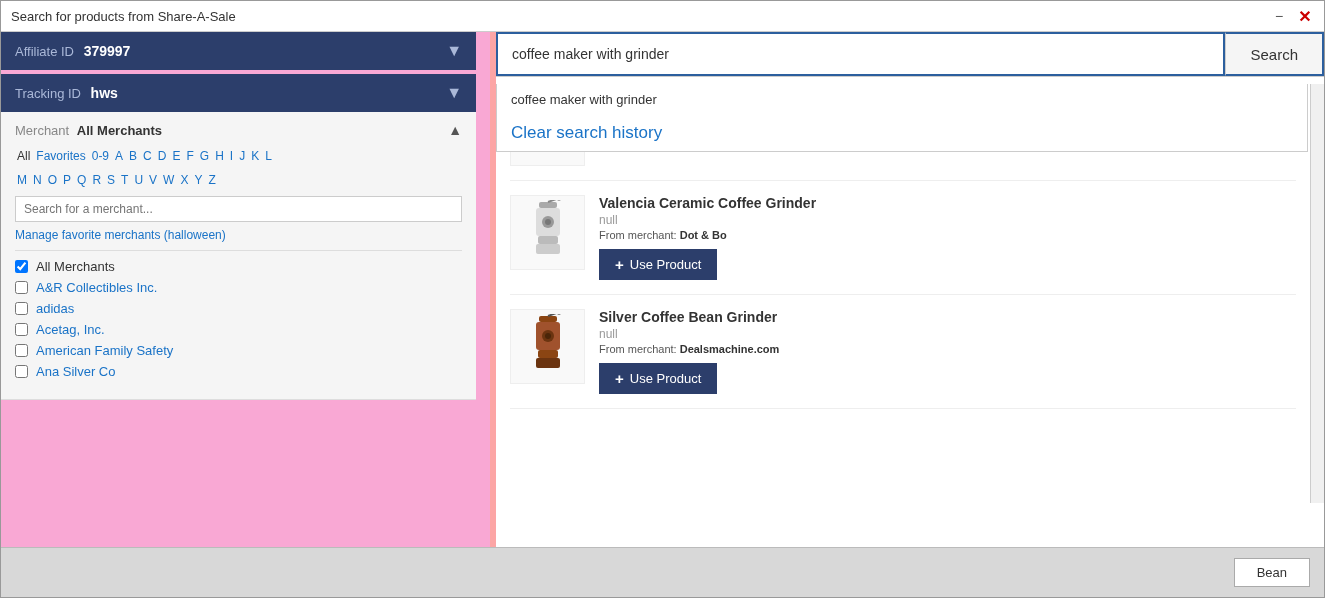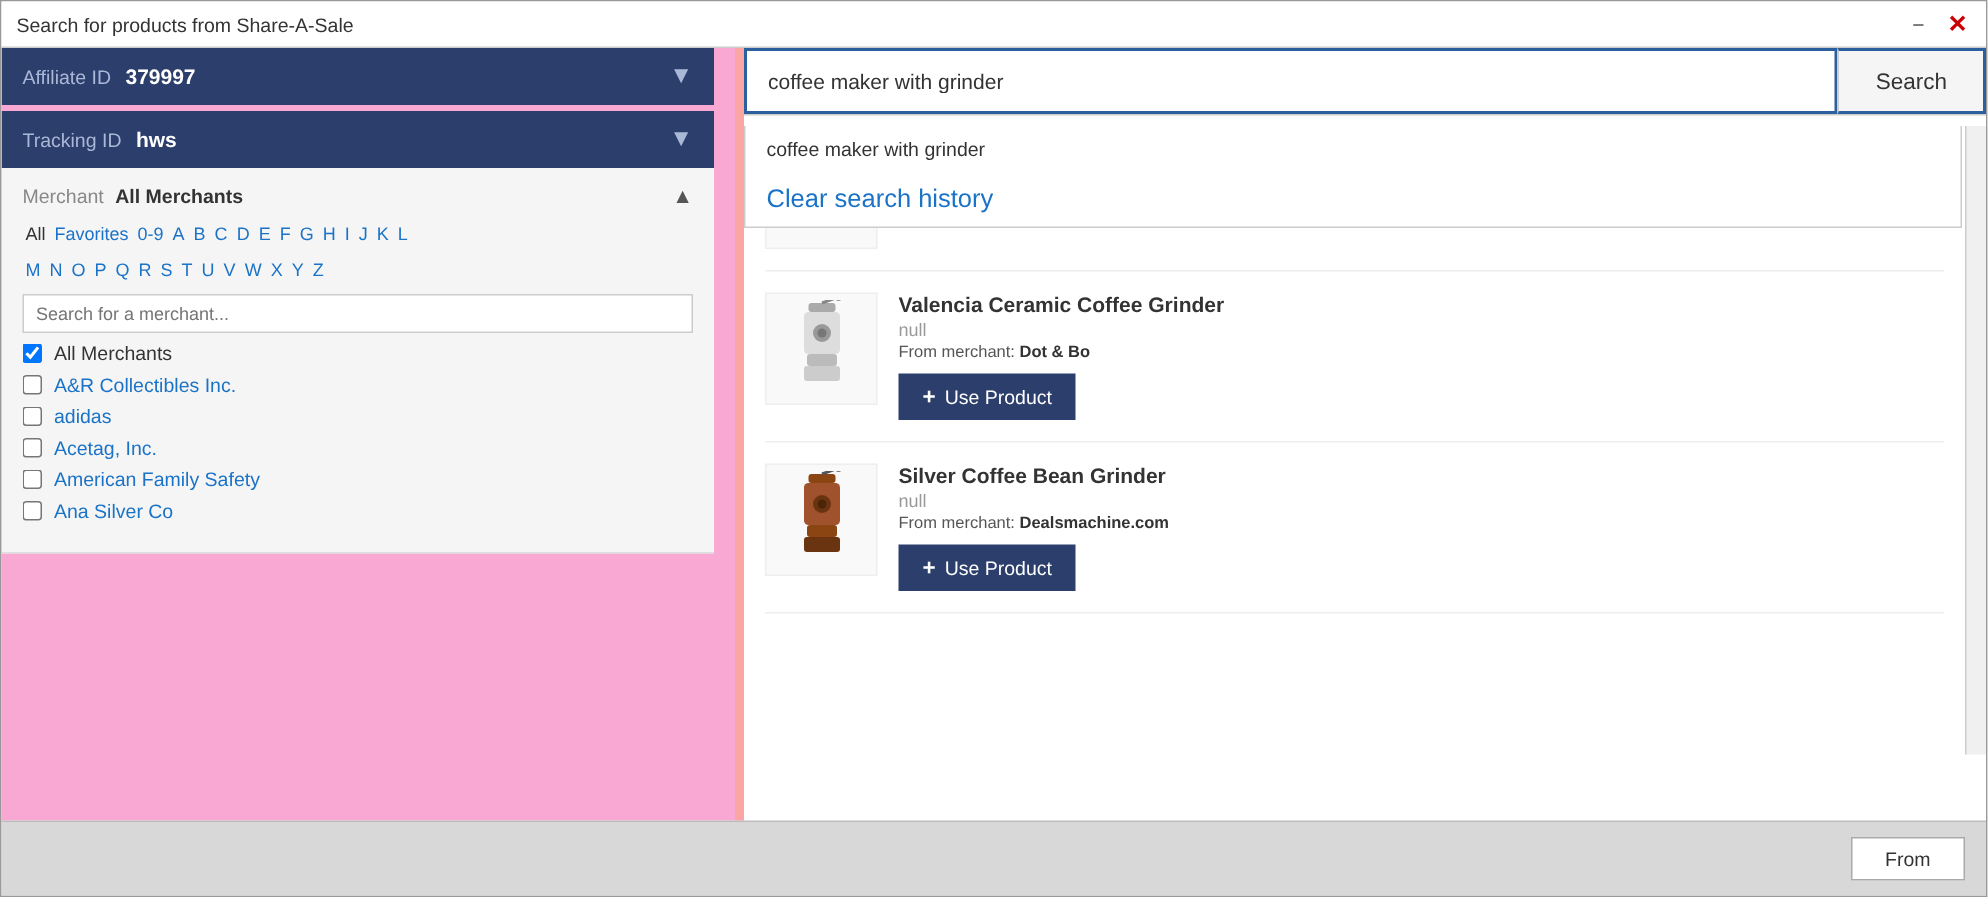--- a/index.html
+++ b/index.html
@@ -456,20 +456,21 @@
             <a href="#">W</a>
             <a href="#">X</a>
             <a href="#">Y</a>
             <a href="#">Z</a>
           </div>
 
           
           <input class="merchant-search-input" type="text" placeholder="Search for a merchant..." style="">
 
           
+          <a href="#" class="manage-link">Manage favorite merchants (halloween)</a>
 
           
           <div class="merchant-list">
             <div class="merchant-item">
               <input type="checkbox" checked="" id="m0" style="">
               <label for="m0" class="checked">All Merchants</label>
             </div>
             <div class="merchant-item">
               <input type="checkbox" id="m1" style="">
               <label for="m1">A&amp;R Collectibles Inc.</label>
@@ -585,15 +586,15 @@
         </div>
 
       </div>
 
       <div class="right-scrollbar"></div>
 
     </div>
   </div>
 
   <div class="footer">
-    <button class="done-button">From</button>
+    <button class="done-button">Bean</button>
   </div>
 </div>
 
 </body></html>

